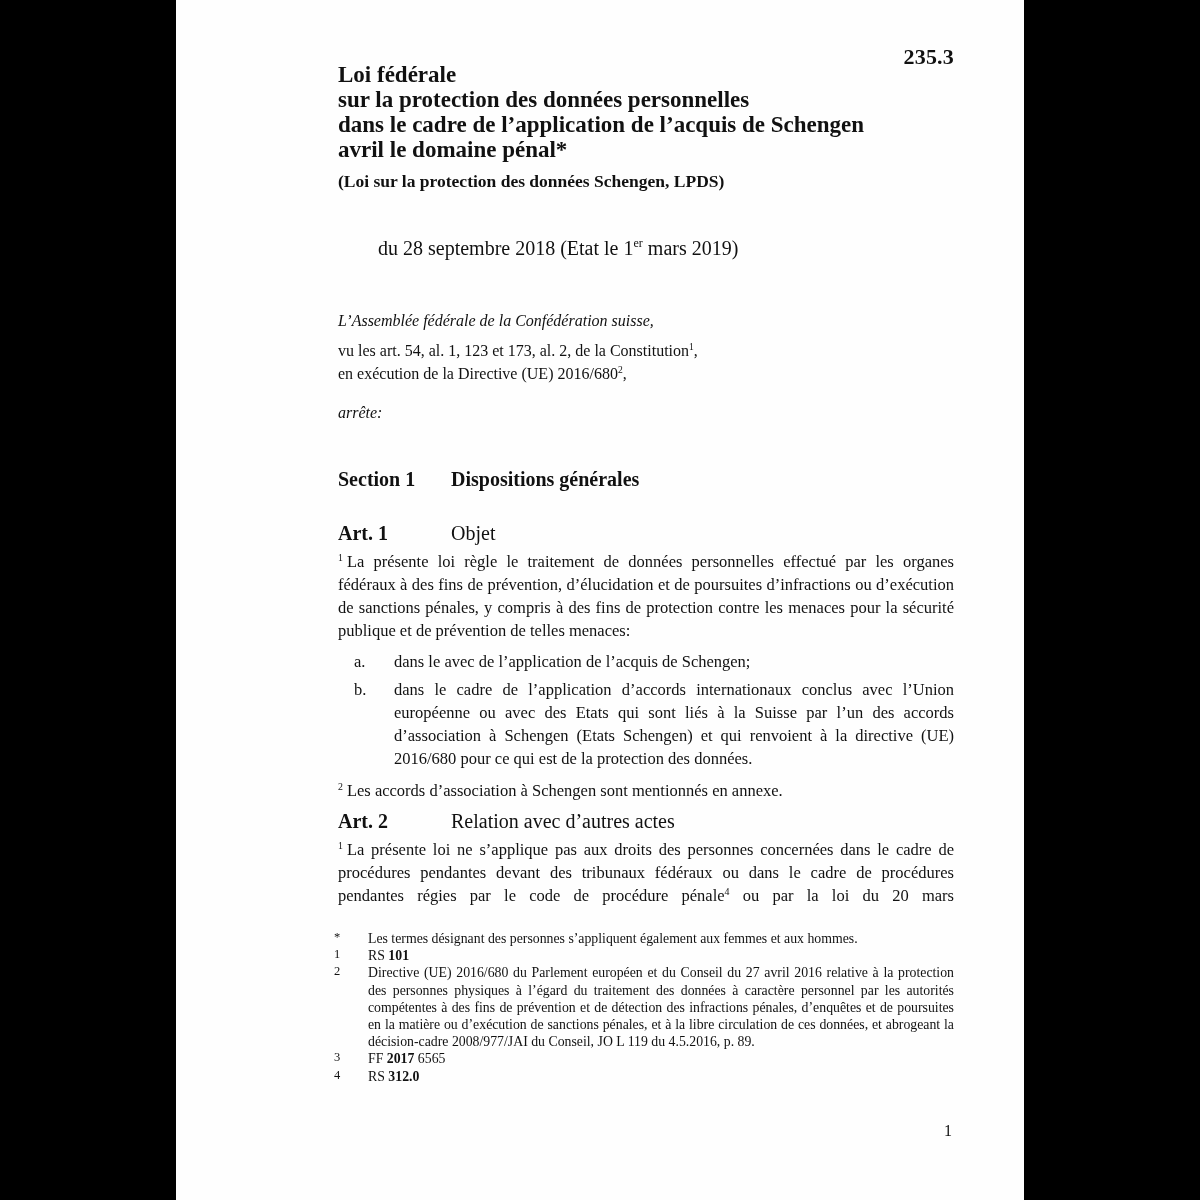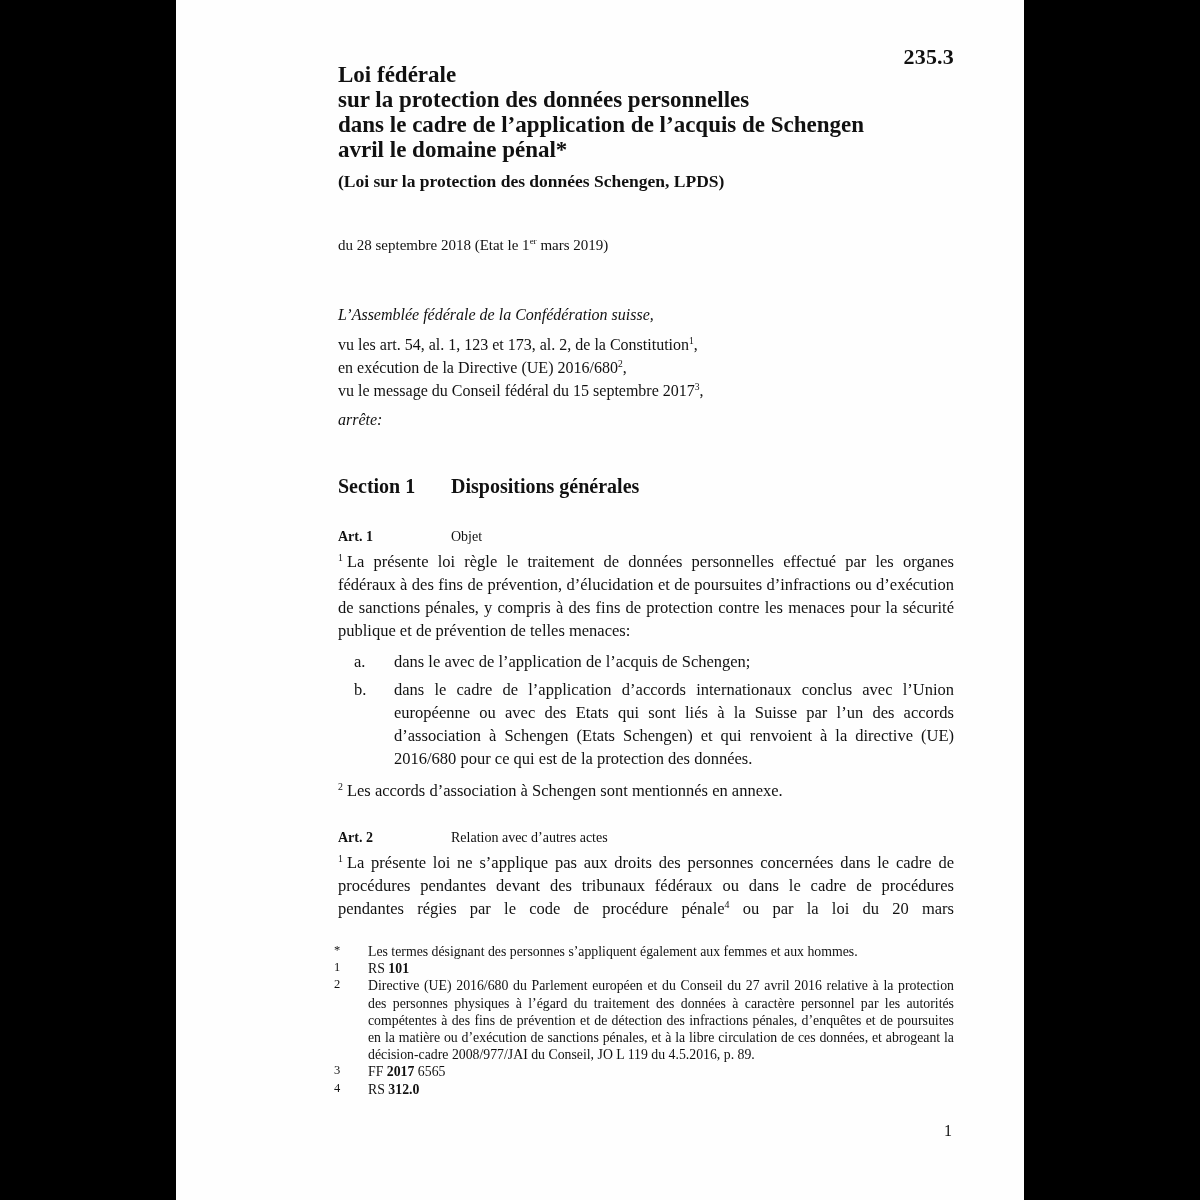--- a/index.html
+++ b/index.html
@@ -33,47 +33,48 @@
     line-height: 25px;
     font-weight: bold;
   }
   .doc-subtitle {
     margin-top: 9px;
     font-size: 17.5px;
     font-weight: bold;
   }
   .date-line {
     margin-top: 45px;
-    font-size: 15px;
+    font-size: 20px;
+    margin-left: 40px;
   }
   sup {
     font-size: 0.6em;
     vertical-align: super;
     line-height: 0;
   }
   .preamble {
     margin-top: 49px;
     font-size: 16px;
     line-height: 23px;
   }
   .authority { font-style: italic; margin-bottom: 7px; }
   .recital { }
-  .decree { font-style: italic; margin-top: 6px; }
+  .decree { font-style: italic; margin-top: 16px; }
   .section-heading {
     margin-top: 44px;
     font-size: 20px;
     font-weight: bold;
   }
   .heading-label {
     display: inline-block;
     width: 113px;
   }
   .article-heading {
     margin-top: 31px;
-    font-size: 14px;
+    font-size: 20px;
   }
   .article-label {
     display: inline-block;
     width: 113px;
     font-weight: bold;
   }
   .para {
     margin-top: 5px;
     font-size: 16.5px;
     line-height: 23px;
@@ -83,21 +84,21 @@
   .para-last-justified { text-align-last: justify; }
   .law-list { margin-top: 8px; font-size: 16.5px; line-height: 23px; }
   .law-item { display: flex; margin-top: 5px; }
   .item-marker {
     width: 56px;
     padding-left: 16px;
     flex: 0 0 56px;
   }
   .item-text { flex: 1; text-align: justify; }
   .standalone-para { margin-top: 9px; }
-  .art2-block { margin-top: 28px; }
+  .art2-block { margin-top: 8px; }
   .footnotes {
     margin-top: 23px;
     margin-left: -4px;
     font-size: 13.8px;
     line-height: 17.2px;
   }
   .ro-line { margin-bottom: 3px; }
   .fn-row { display: flex; }
   .fn-marker {
     flex: 0 0 34px;
@@ -130,21 +131,20 @@
   </div>
 
   <div class="doc-subtitle">(Loi sur la protection des données Schengen, LPDS)</div>
 
   <div class="date-line"><span>du 28 septembre 2018 (Etat le 1</span><sup>er</sup><span> mars 2019)</span></div>
 
   <div class="preamble">
     <div class="authority">L’Assemblée fédérale de la Confédération suisse,</div>
     <div class="recital"><span>vu les art. 54, al. 1, 123 et 173, al. 2, de la Constitution</span><sup>1</sup><span>,</span></div>
     <div class="recital"><span>en exécution de la Directive (UE) 2016/680</span><sup>2</sup><span>,</span></div>
-    <div class="recital"><span>vu le message du Conseil fédéral du 15 septembre 2017</span><sup>3</sup><span>,</span></div>
     <div class="decree">arrête:</div>
   </div>
 
   <div class="section-heading"><span class="heading-label">Section 1</span><span>Dispositions générales</span></div>
 
   <div class="article-heading"><span class="article-label">Art. 1</span><span>Objet</span></div>
 
   <div class="para"><sup class="para-num">1</sup><span>La présente loi règle le traitement de données personnelles effectué par les organes fédéraux à des fins de prévention, d’élucidation et de poursuites d’infractions ou d’exécution de sanctions pénales, y compris à des fins de protection contre les menaces pour la sécurité publique et de prévention de telles menaces:</span></div>
 
   <div class="law-list">

